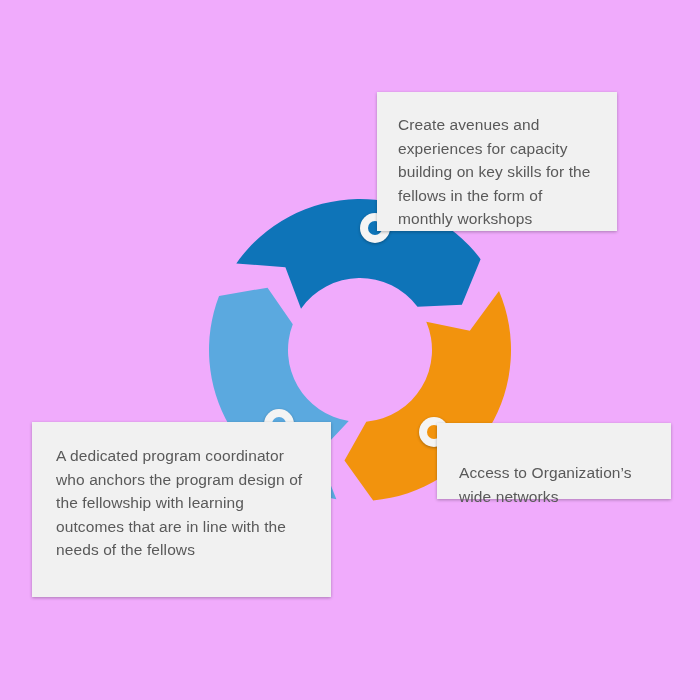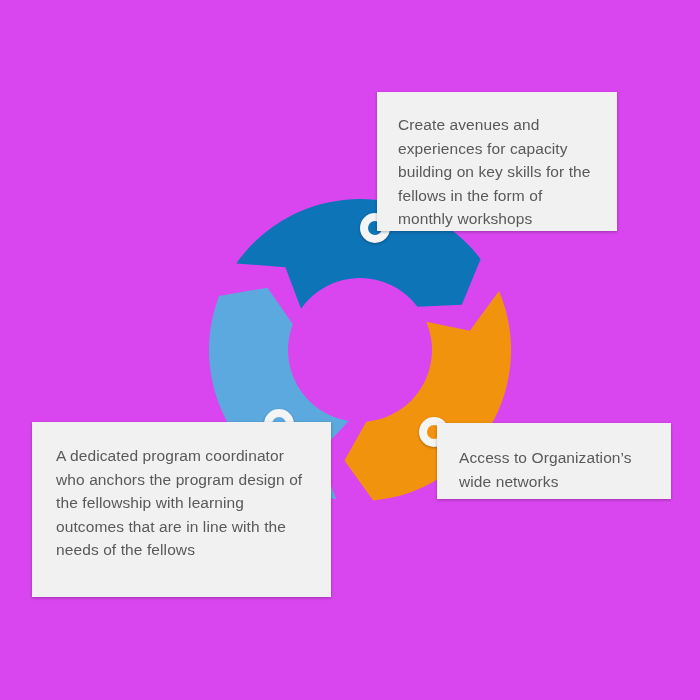--- a/index.html
+++ b/index.html
@@ -4,21 +4,21 @@
 <style>
   html, body {
     margin: 0;
     padding: 0;
     background: #000000;
   }
   #stage {
     position: relative;
     width: 700px;
     height: 700px;
-    background: #d946ef;
+    background: #f0abfc;
     overflow: hidden;
     font-family: "Liberation Sans", sans-serif;
   }
 
   
   #donut-wrap {
     position: absolute;
     left: 0;
     top: 0;
     width: 700px;
@@ -58,21 +58,21 @@
     top: 422px;
     width: 299px;
     height: 175px;
     padding: 22px 22px 0 24px;
   }
   #callout-2 {
     left: 437px;
     top: 423px;
     width: 234px;
     height: 76px;
-    padding: 23px 20px 0 22px;
+    padding: 38px 20px 0 22px;
   }
 
   
   .marker {
     position: absolute;
     width: 30px;
     height: 30px;
     border-radius: 50%;
     background: #F4F4F4;
     box-sizing: border-box;

